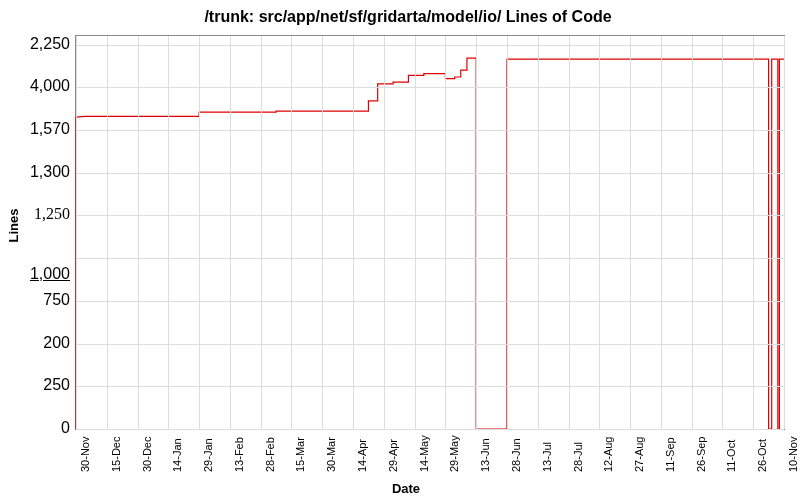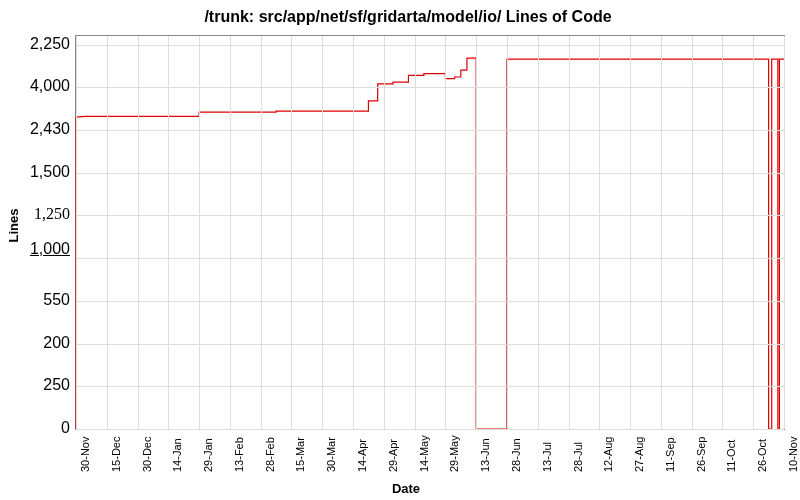--- a/index.html
+++ b/index.html
@@ -150,25 +150,25 @@
       <div class="gridline-v" style="left: 584.87px;"></div>
       <div class="gridline-v" style="left: 615.652px;"></div>
       <div class="gridline-v" style="left: 646.435px;"></div>
       <div class="gridline-v" style="left: 677.217px;"></div>
       <div class="gridline-v" style="left: 708px;"></div>
     </div>
 
 <div class="ytick-label" style="top: 428px;">0</div>
     <div class="ytick-label" style="top: 385.283px;">250</div>
     <div class="ytick-label" style="top: 342.565px;">200</div>
-    <div class="ytick-label" style="top: 299.848px;">550</div>
-    <div class="ytick-label" style="top: 249px; text-decoration: underline;">1,000</div>
+    <div class="ytick-label" style="top: 299.848px;">750</div>
+    <div class="ytick-label" style="top: 274px; text-decoration: underline;">1,000</div>
     <div class="ytick-label" style="top: 214.413px; font-family: Liberation Serif, serif;">1,250</div>
-    <div class="ytick-label" style="top: 171.696px;">1,500</div>
-    <div class="ytick-label" style="top: 128.978px;">2,430</div>
+    <div class="ytick-label" style="top: 171.696px;">1,300</div>
+    <div class="ytick-label" style="top: 128.978px;">1,570</div>
     <div class="ytick-label" style="top: 86.2609px;">4,000</div>
     <div class="ytick-label" style="top: 43.5435px;">2,250</div>
     <div class="xtick-label" style="left: 79px; top: 472px;">30-Nov</div>
     <div class="xtick-label" style="left: 109.783px; top: 472px;">15-Dec</div>
     <div class="xtick-label" style="left: 140.565px; top: 472px;">30-Dec</div>
     <div class="xtick-label" style="left: 171.348px; top: 472px;">14-Jan</div>
     <div class="xtick-label" style="left: 202.13px; top: 472px;">29-Jan</div>
     <div class="xtick-label" style="left: 232.913px; top: 472px;">13-Feb</div>
     <div class="xtick-label" style="left: 263.696px; top: 472px;">28-Feb</div>
     <div class="xtick-label" style="left: 294.478px; top: 472px;">15-Mar</div>

